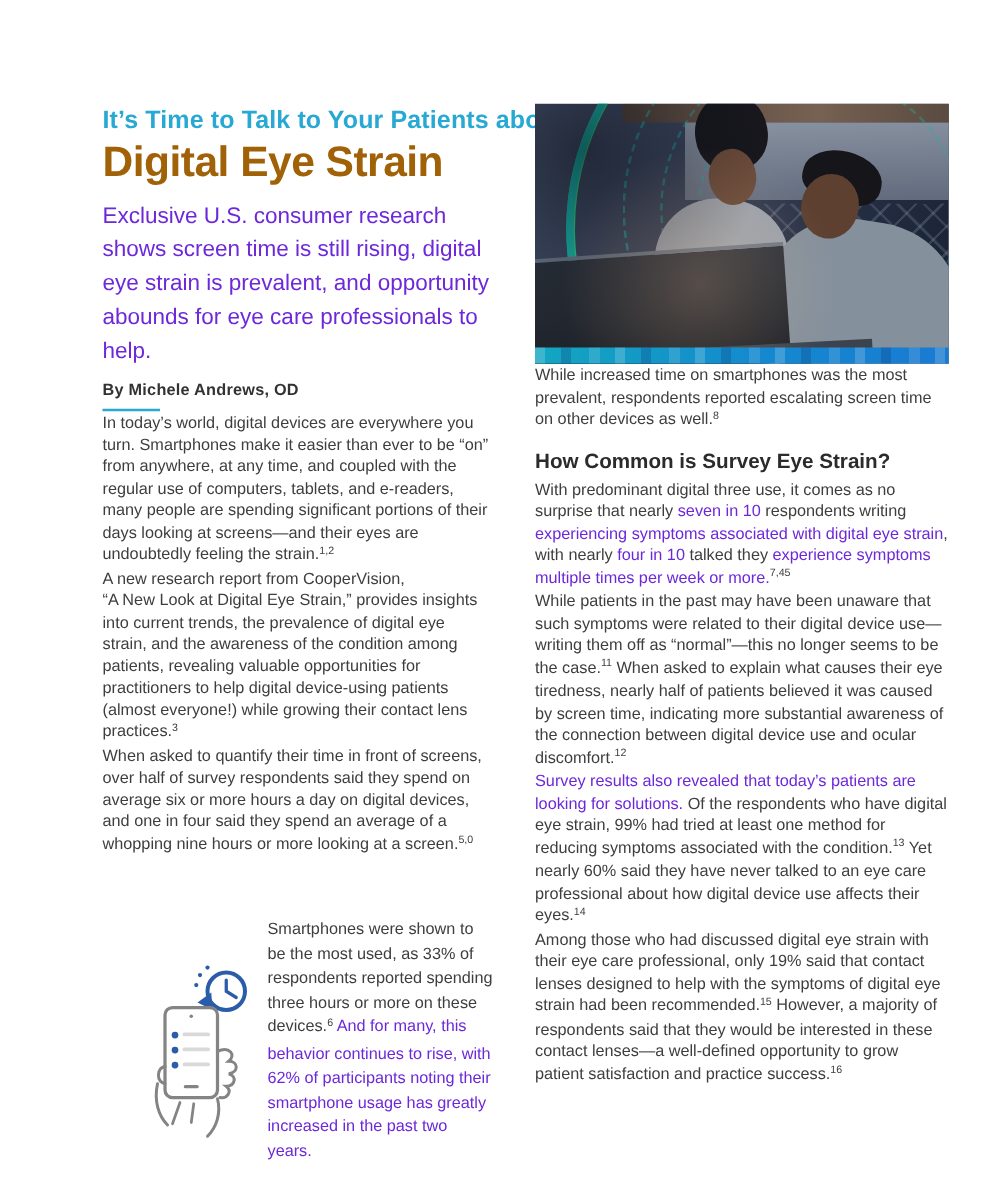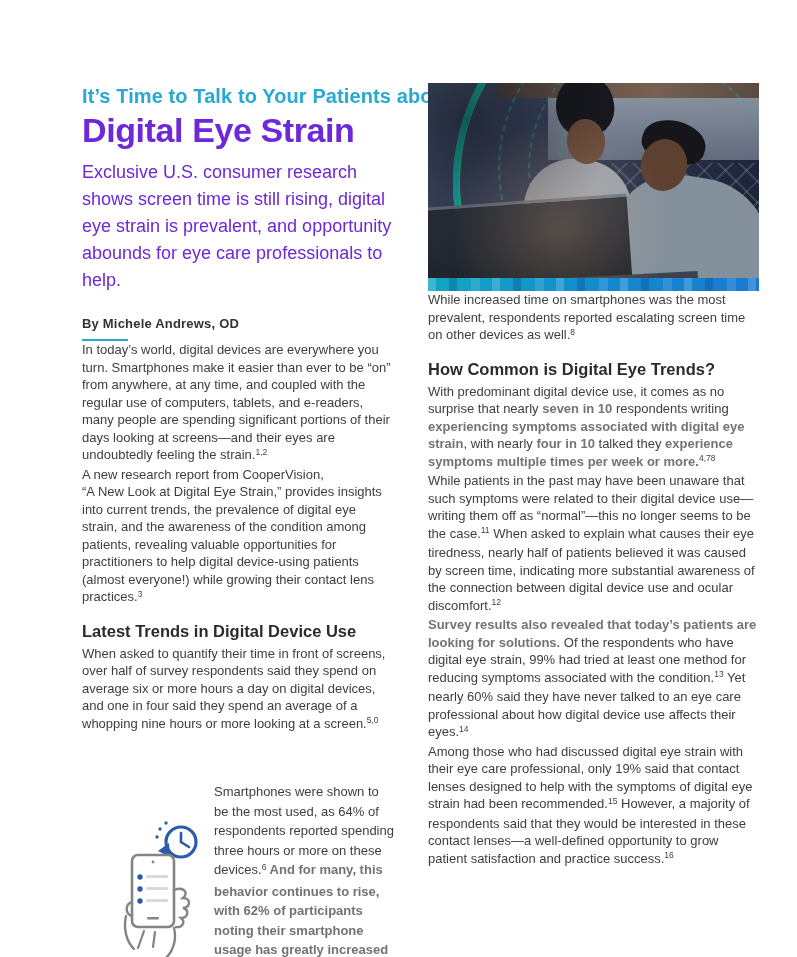--- a/index.html
+++ b/index.html
@@ -6,29 +6,29 @@
   html,body { background:#e9e9e9; }
   .page {
     width:797px; height:957px; background:#ffffff; position:relative;
     font-family:"Liberation Sans", sans-serif; color:#3e3e3e; overflow:hidden;
     margin:0 auto;
   }
   .col-left  { position:absolute; left:82px;  top:85px; width:312px; }
   .col-right { position:absolute; left:428px; top:83px; width:332px; }
 
   .eyebrow { font-size:20px; font-weight:700; color:#27a9d3; white-space:nowrap; letter-spacing:.1px; }
-  .title   { font-size:34px; font-weight:700; color:#6d28d9; letter-spacing:-.4px; margin-top:3px; white-space:nowrap; }
+  .title   { font-size:34px; font-weight:700; color:#a16207; letter-spacing:-.4px; margin-top:3px; white-space:nowrap; }
   .subtitle{ font-size:18px; line-height:27px; color:#6d28d9; margin-top:9px; font-weight:400; }
-  .byline  { font-size:13px; font-weight:700; color:#323232; margin-top:22px; letter-spacing:.2px; }
+  .byline  { font-size:13px; font-weight:700; color:#323232; margin-top:10px; letter-spacing:.2px; }
   .rule    { width:46px; height:2px; background:#27a9d3; margin-top:8px; }
 
   .p  { font-size:13px; line-height:17.5px; margin-top:0; color:#3e3e3e; }
   .h2 { font-size:16.5px; font-weight:700; color:#2b2b2b; margin-top:14px; }
   .h2 + .p { margin-top:4px; }
-  b   { font-weight:700; color:#737373; }
+  b   { font-weight:400; color:#6d28d9; }
   sup.ref { font-size:8.5px; position:relative; top:-4.5px; vertical-align:baseline; }
 
   
   .callout { display:flex; margin-top:48px; }
   .callout-icon { width:132px; padding-left:28px; padding-top:28px; flex:none; }
   .callout-text { width:180px; font-size:13px; line-height:19.5px; color:#3e3e3e; }
 
   
   .photo { position:relative; width:331px; height:208px; overflow:hidden;
     background:linear-gradient(120deg,#46526b 0%,#39435a 30%,#242c41 70%,#171e30 100%); }
@@ -71,21 +71,20 @@
     <div class="eyebrow">It’s Time to Talk to Your Patients about</div>
     <div class="title">Digital Eye Strain</div>
     <div class="subtitle">Exclusive U.S. consumer research shows screen time is still rising, digital eye strain is prevalent, and opportunity abounds for eye care professionals to help.</div>
     <div class="byline">By Michele Andrews, OD</div>
     <div class="rule"></div>
 
     <p class="p"><span>In today’s world, digital devices are everywhere you turn. Smartphones make it easier than ever to be “on” from anywhere, at any time, and coupled with the regular use of computers, tablets, and e-readers, many people are spending significant portions of their days looking at screens—and their eyes are undoubtedly feeling the strain.</span><sup class="ref">1,2</sup></p>
 
     <p class="p"><span>A new research report from CooperVision,</span><br><span>“A New Look at Digital Eye Strain,” provides insights into current trends, the prevalence of digital eye strain, and the awareness of the condition among patients, revealing valuable opportunities for practitioners to help digital device-using patients (almost everyone!) while growing their contact lens practices.</span><sup class="ref">3</sup></p>
 
-    <div class="h2">Latest Trends in Digital Device Use</div>
     <p class="p"><span>When asked to quantify their time in front of screens, over half of survey respondents said they spend on average six or more hours a day on digital devices, and one in four said they spend an average of a whopping nine hours or more looking at a screen.</span><sup class="ref">5,0</sup></p>
 
     <div class="callout">
       <div class="callout-icon">
         <svg viewBox="0 0 92 155" width="92" height="155">
 
           <circle cx="56" cy="13" r="1.7" fill="#2b5ca9"></circle>
           <circle cx="50" cy="19" r="1.7" fill="#2b5ca9"></circle>
           <circle cx="47" cy="27" r="1.7" fill="#2b5ca9"></circle>
 
@@ -111,21 +110,21 @@
           <path d="M64 80 c10 -4 15 3 9 8 c8 0 8 9 0 10 c7 2 5 10 -2 10 c5 4 1 10 -5 9" fill="none" stroke="#848484" stroke-width="2.4" stroke-linecap="round"></path>
 
           <path d="M22 92 c-7 2 -7 12 0 14" fill="none" stroke="#848484" stroke-width="2.4" stroke-linecap="round"></path>
 
           <path d="M16 106 c-3 14 1 26 8 33" fill="none" stroke="#848484" stroke-width="2.4" stroke-linecap="round"></path>
           <path d="M64 118 c3 12 -1 23 -8 30" fill="none" stroke="#848484" stroke-width="2.4" stroke-linecap="round"></path>
           <path d="M34 121 l-6 17" fill="none" stroke="#848484" stroke-width="2.2" stroke-linecap="round"></path>
           <path d="M45 122 l-2 15" fill="none" stroke="#848484" stroke-width="2.2" stroke-linecap="round"></path>
         </svg>
       </div>
-      <div class="callout-text"><span>Smartphones were shown to be the most used, as 64% of respondents reported spending three hours or more on these devices.</span><sup class="ref">6</sup><b> And for many, this behavior continues to rise, with 62% of participants noting their smartphone usage has greatly increased in the past two years.</b></div>
+      <div class="callout-text"><span>Smartphones were shown to be the most used, as 33% of respondents reported spending three hours or more on these devices.</span><sup class="ref">6</sup><b> And for many, this behavior continues to rise, with 62% of participants noting their smartphone usage has greatly increased in the past two years.</b></div>
     </div>
   </div>
 
   <div class="col-right">
 
     <div class="photo">
       <div class="ph-wood"></div>
       <div class="ph-panel"></div>
       <div class="ph-lattice"></div>
       <div class="ring ring1"></div>
@@ -140,22 +139,22 @@
       <div class="m-hair"></div>
       <div class="m-face"></div>
       <div class="laptop-screen"></div>
       <div class="laptop-base"></div>
       <div class="ph-glow"></div>
       <div class="strip"></div>
     </div>
 
     <p class="p"><span>While increased time on smartphones was the most prevalent, respondents reported escalating screen time on other devices as well.</span><sup class="ref">8</sup></p>
 
-    <div class="h2">How Common is Digital Eye Trends?</div>
-    <p class="p"><span>With predominant digital device use, it comes as no surprise that nearly </span><b>seven in 10</b><span> respondents writing </span><b>experiencing symptoms associated with digital eye strain</b><span>, with nearly </span><b>four in 10</b><span> talked they </span><b>experience symptoms multiple times per week or more.</b><sup class="ref">4,78</sup></p>
+    <div class="h2">How Common is Survey Eye Strain?</div>
+    <p class="p"><span>With predominant digital three use, it comes as no surprise that nearly </span><b>seven in 10</b><span> respondents writing </span><b>experiencing symptoms associated with digital eye strain</b><span>, with nearly </span><b>four in 10</b><span> talked they </span><b>experience symptoms multiple times per week or more.</b><sup class="ref">7,45</sup></p>
 
     <p class="p"><span>While patients in the past may have been unaware that such symptoms were related to their digital device use—writing them off as “normal”—this no longer seems to be the case.</span><sup class="ref">11</sup><span> When asked to explain what causes their eye tiredness, nearly half of patients believed it was caused by screen time, indicating more substantial awareness of the connection between digital device use and ocular discomfort.</span><sup class="ref">12</sup></p>
 
     <p class="p"><b>Survey results also revealed that today’s patients are looking for solutions.</b><span> Of the respondents who have digital eye strain, 99% had tried at least one method for reducing symptoms associated with the condition.</span><sup class="ref">13</sup><span> Yet nearly 60% said they have never talked to an eye care professional about how digital device use affects their eyes.</span><sup class="ref">14</sup></p>
 
     <p class="p"><span>Among those who had discussed digital eye strain with their eye care professional, only 19% said that contact lenses designed to help with the symptoms of digital eye strain had been recommended.</span><sup class="ref">15</sup><span> However, a majority of respondents said that they would be interested in these contact lenses—a well-defined opportunity to grow patient satisfaction and practice success.</span><sup class="ref">16</sup></p>
   </div>
 
 </div>
 

